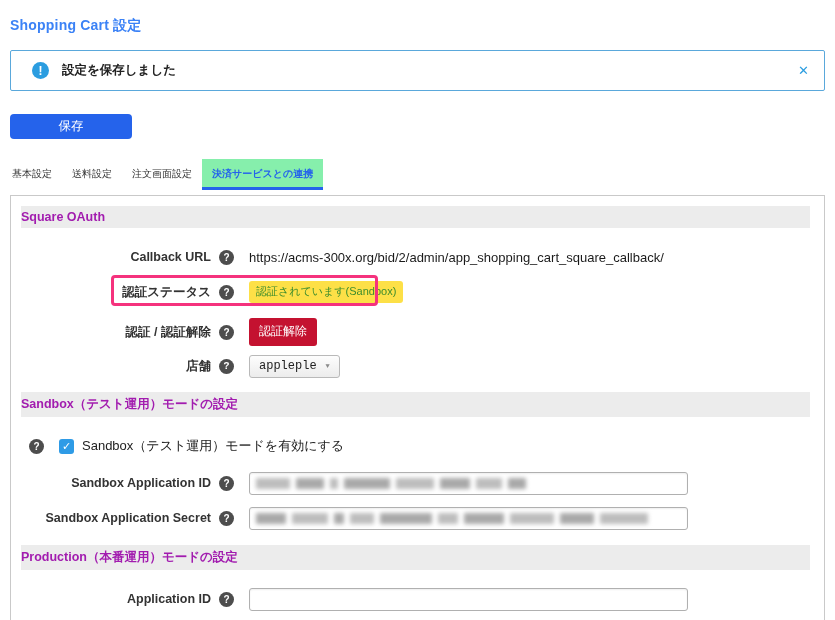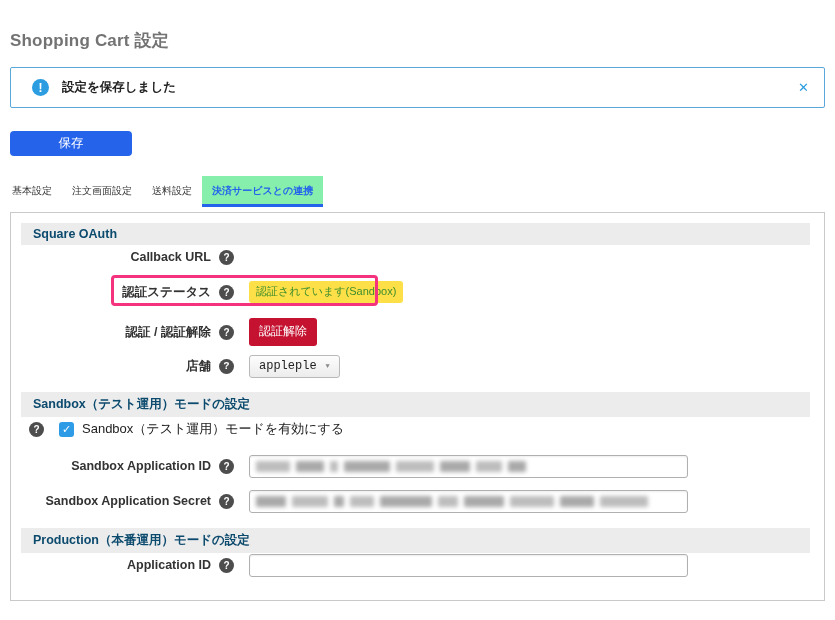--- a/index.html
+++ b/index.html
@@ -1,41 +1,41 @@
 <!DOCTYPE html>
 <html><head>
 <meta charset="utf-8">
 <style>
   * { box-sizing: border-box; margin: 0; padding: 0; }
   html, body { width: 835px; height: 620px; background: #fff; overflow: hidden; }
   body { font-family: "Liberation Sans", "DejaVu Sans", sans-serif; color: #222; }
   .container { padding: 0 10px; }
 
-  .page-title { font-size: 17px; font-weight: bold; color: #737373; padding-top: 29px; letter-spacing: 0.2px; }
+  .page-title { font-size: 14px; font-weight: bold; color: #3b82f6; padding-top: 17px; letter-spacing: 0.2px; }
 
   .alert { margin-top: 15px; height: 41px; border: 1px solid #5aa8db; border-radius: 2px;
            display: flex; align-items: center; padding: 0 15px 0 21px; background: #fff; }
   .alert-icon { width: 17px; height: 17px; border-radius: 50%; background: #2b9de0; color: #fff;
                 font-size: 12px; font-weight: bold; display: flex; align-items: center; justify-content: center;
                 margin-right: 13px; flex: 0 0 auto; }
   .alert-msg { font-size: 12.5px; font-weight: bold; color: #222; }
   .alert-close { margin-left: auto; color: #2b9de0; font-size: 13px; font-weight: bold; cursor: pointer; }
 
   .save-btn { margin-top: 23px; width: 122px; height: 25px; background: #2563eb; color: #fff;
               border: none; border-radius: 4px; font-size: 12.5px; font-family: Liberation Serif, serif; cursor: pointer;
               display: block; }
 
   .tabs { margin-top: 20px; display: flex; align-items: stretch; margin-left: -8px; }
   .tab { padding: 8px 10px 9px; font-size: 10px; color: #333; cursor: pointer; white-space: nowrap; }
   .tab.active { background: #86efac; color: #2563eb; box-shadow: inset 0 -3px 0 #2563eb; font-weight: bold; }
 
   .panel { margin-top: 5px; border: 1px solid #c9c9c9; padding: 10px 14px 12px 10px; }
 
-  .section-header { background: #ececec; padding: 4px 12px; font-size: 12.5px; font-weight: bold;
-                    color: #0c4a6e; }
+  .section-header { background: #ececec; padding: 4px 0; font-size: 12.5px; font-weight: bold;
+                    color: #a21caf; margin-bottom: 17px; }
   .section-header + .form-row { margin-top: 0; }
 
   .form-row { display: flex; align-items: center; margin-bottom: 11px; min-height: 24px; position: relative; }
   .row-label { width: 190px; text-align: right; font-size: 12.5px; font-weight: bold; color: #333; flex: 0 0 auto; }
   .help-icon { width: 15px; height: 15px; border-radius: 50%; background: #4d4d4d; color: #fff;
                font-size: 10px; font-weight: bold; display: flex; align-items: center; justify-content: center;
                margin-left: 8px; flex: 0 0 auto; cursor: pointer; }
   .row-control { margin-left: 15px; display: flex; align-items: center; }
 
   .static-url { font-size: 13px; color: #1b1b1b; }
@@ -77,32 +77,33 @@
   <div class="alert">
     <span class="alert-icon">!</span>
     <span class="alert-msg">設定を保存しました</span>
     <span class="alert-close">✕</span>
   </div>
 
   <button class="save-btn">保存</button>
 
   <div class="tabs">
     <div class="tab">基本設定</div>
+    <div class="tab">送料設定</div>
     <div class="tab">注文画面設定</div>
-    <div class="tab">送料設定</div>
     <div class="tab active">決済サービスとの連携</div>
   </div>
 
   <div class="panel">
 
     <div class="section-header">Square OAuth</div>
 
     <div class="form-row">
       <span class="row-label">Callback URL</span>
       <span class="help-icon">?</span>
+      <span class="row-control static-url">https://acms-300x.org/bid/2/admin/app_shopping_cart_square_callback/</span>
     </div>
 
     <div class="form-row" style="margin-bottom:14px;">
       <span class="highlight-ring"></span>
       <span class="row-label">認証ステータス</span>
       <span class="help-icon">?</span>
       <span class="row-control">
         <span class="status-badge">認証されています(Sandbox)</span>
       </span>
     </div>

